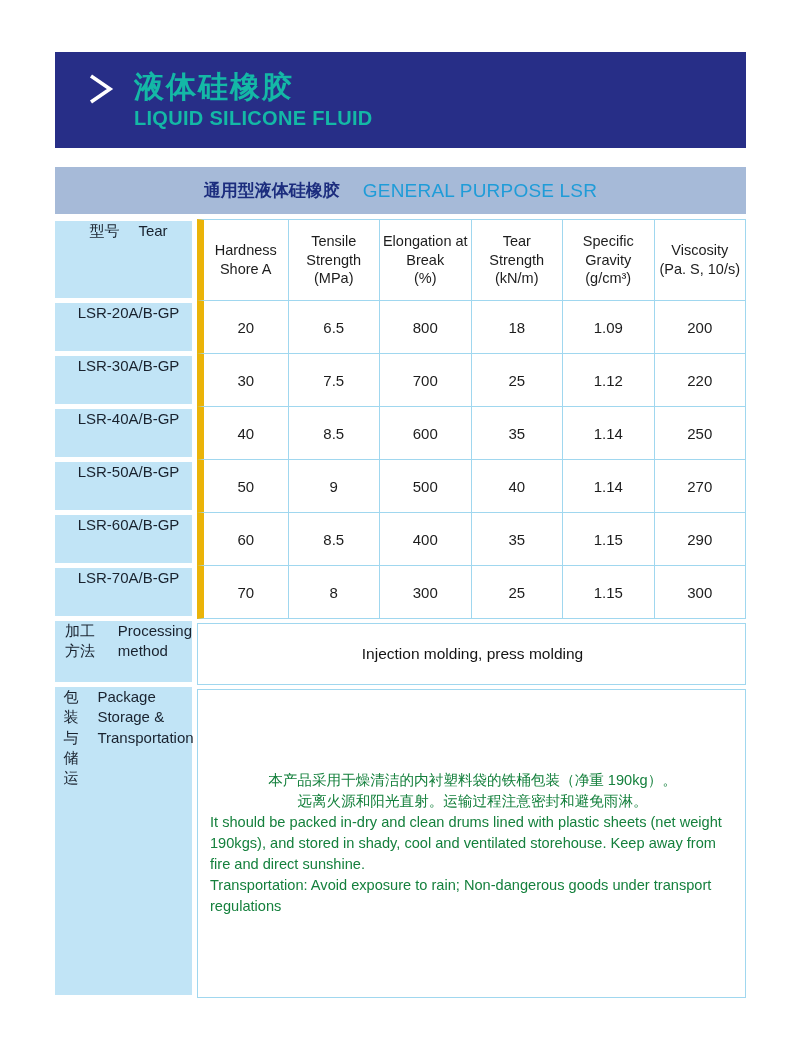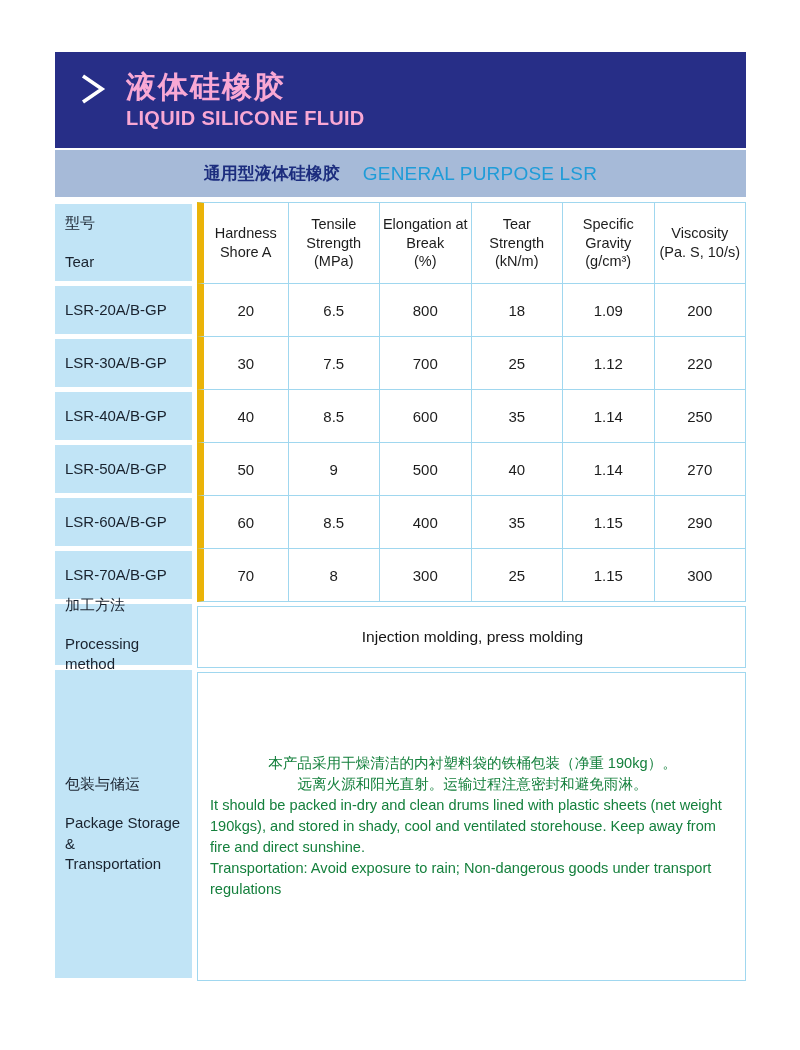--- a/index.html
+++ b/index.html
@@ -6,46 +6,46 @@
   body {
     width:800px; height:1050px;
     font-family:"Liberation Sans","DejaVu Sans",sans-serif;
     -webkit-font-smoothing:antialiased;
   }
   .page { position:relative; width:800px; height:1050px; background:#fff; overflow:hidden; }
   .content { position:absolute; left:55px; top:52px; width:691px; }
 
   
   .banner {
-    height:96px; background:#272e87; color:#f9a8d4;
-    display:flex; align-items:center; padding-left:24px; box-sizing:border-box;
+    height:96px; background:#272e87; color:#14b8a6;
+    display:flex; align-items:center; padding-left:32px; box-sizing:border-box;
   }
   .chev { margin-right:20px; margin-top:-18px; flex:0 0 auto; }
   .banner-titles .zh { font-size:30px; font-weight:bold; letter-spacing:2px; line-height:1.15; }
   .banner-titles .en { font-size:20px; font-weight:bold; letter-spacing:0.3px; margin-top:3px; }
 
   
   .band {
-    margin-top:2px; height:47px; background:#a6bad8;
+    margin-top:19px; height:47px; background:#a6bad8;
     display:flex; align-items:center; justify-content:center; gap:23px;
   }
   .band .zh { font-size:17px; font-weight:bold; color:#1c2d7e; }
   .band .en { font-size:19px; font-weight:normal; color:#1f9cd8; letter-spacing:0.2px; }
 
   
   .grid {
     margin-top:5px;
     display:grid;
     grid-template-columns:142px repeat(6, 1fr);
     grid-template-rows:82px repeat(6, 53px) 66px 313px;
   }
   .lw { padding:2px 5px 3px 0; box-sizing:border-box; }     
   .lb {
     background:#c1e4f6; height:100%; box-sizing:border-box;
-    display:flex; flex-direction:column; justify-content:center;
+    display:flex; flex-direction:row; justify-content:center;
     padding-left:10px; font-size:15px; color:#19222e; line-height:1.35;gap:19px;
   }
   .lb .en { white-space:pre-line; }
   .hcell,.dcell {
     display:flex; align-items:center; justify-content:center; text-align:center;
     border-right:1px solid #a0d7ef; border-bottom:1px solid #a0d7ef;
     box-sizing:border-box; color:#1d1d1d; background:#fff;
   }
   .hcell { border-top:1px solid #a0d7ef; white-space:pre-line; font-size:14.5px; line-height:1.3; padding:2px 0; }
   .dcell { font-size:15px; }

